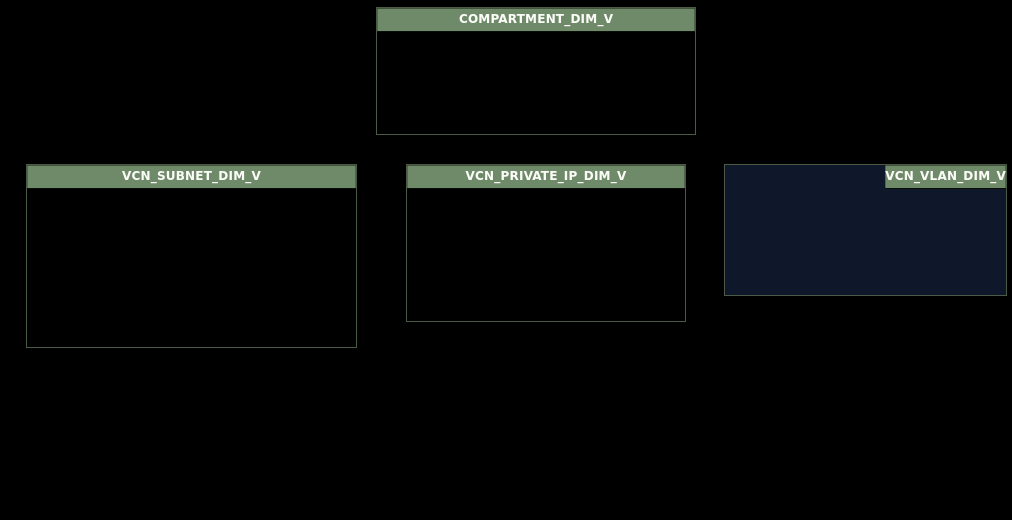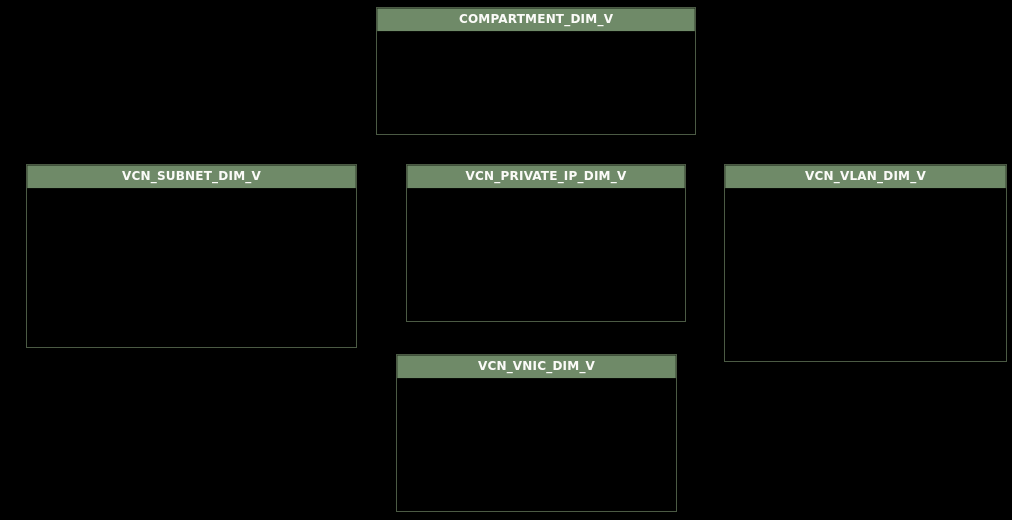--- a/index.html
+++ b/index.html
@@ -49,21 +49,21 @@
 
   .entity-body {
     flex: 1 1 auto;
     background: #000000;
   }
 
   
   .entity-compartment { left: 376px; top: 7px;   width: 320px; height: 128px; }
   .entity-subnet      { left: 5px;   top: 164px; width: 331px; height: 184px; margin-left: 21px; }
   .entity-private-ip  { left: 396px; top: 164px; width: 280px; height: 158px; margin-left: 10px; }
-  .entity-vlan        { left: 724px; top: 164px; width: 283px; height: 198px; }
+  .entity-vlan        { left: 724px; top: 164px; width: 283px; height: 132px; align-items: flex-end; }
   .entity-vnic        { left: 396px; top: 354px; width: 281px; height: 158px; }
 </style>
 </head>
 <body>
 
 <div class="canvas">
 
   <div class="entity entity-compartment">
     <div class="entity-header">COMPARTMENT_DIM_V</div>
     <div class="entity-body"></div>
@@ -77,18 +77,14 @@
   <div class="entity entity-private-ip">
     <div class="entity-header">VCN_PRIVATE_IP_DIM_V</div>
     <div class="entity-body"></div>
   </div>
 
   <div class="entity entity-vlan">
     <div class="entity-header">VCN_VLAN_DIM_V</div>
     <div class="entity-body"></div>
   </div>
 
-  <div class="entity entity-vnic">
-    <div class="entity-header">VCN_VNIC_DIM_V</div>
-    <div class="entity-body"></div>
-  </div>
 
 </div>
 
 </body></html>

